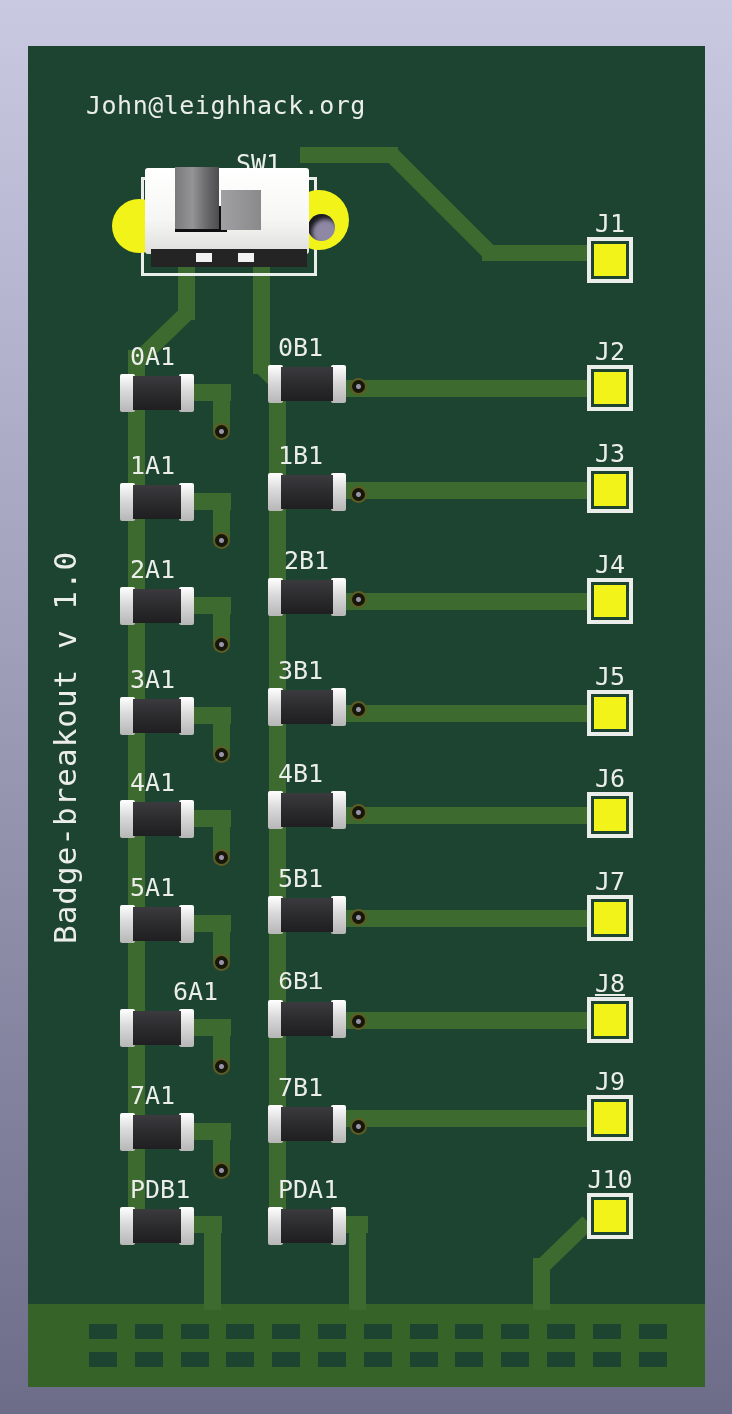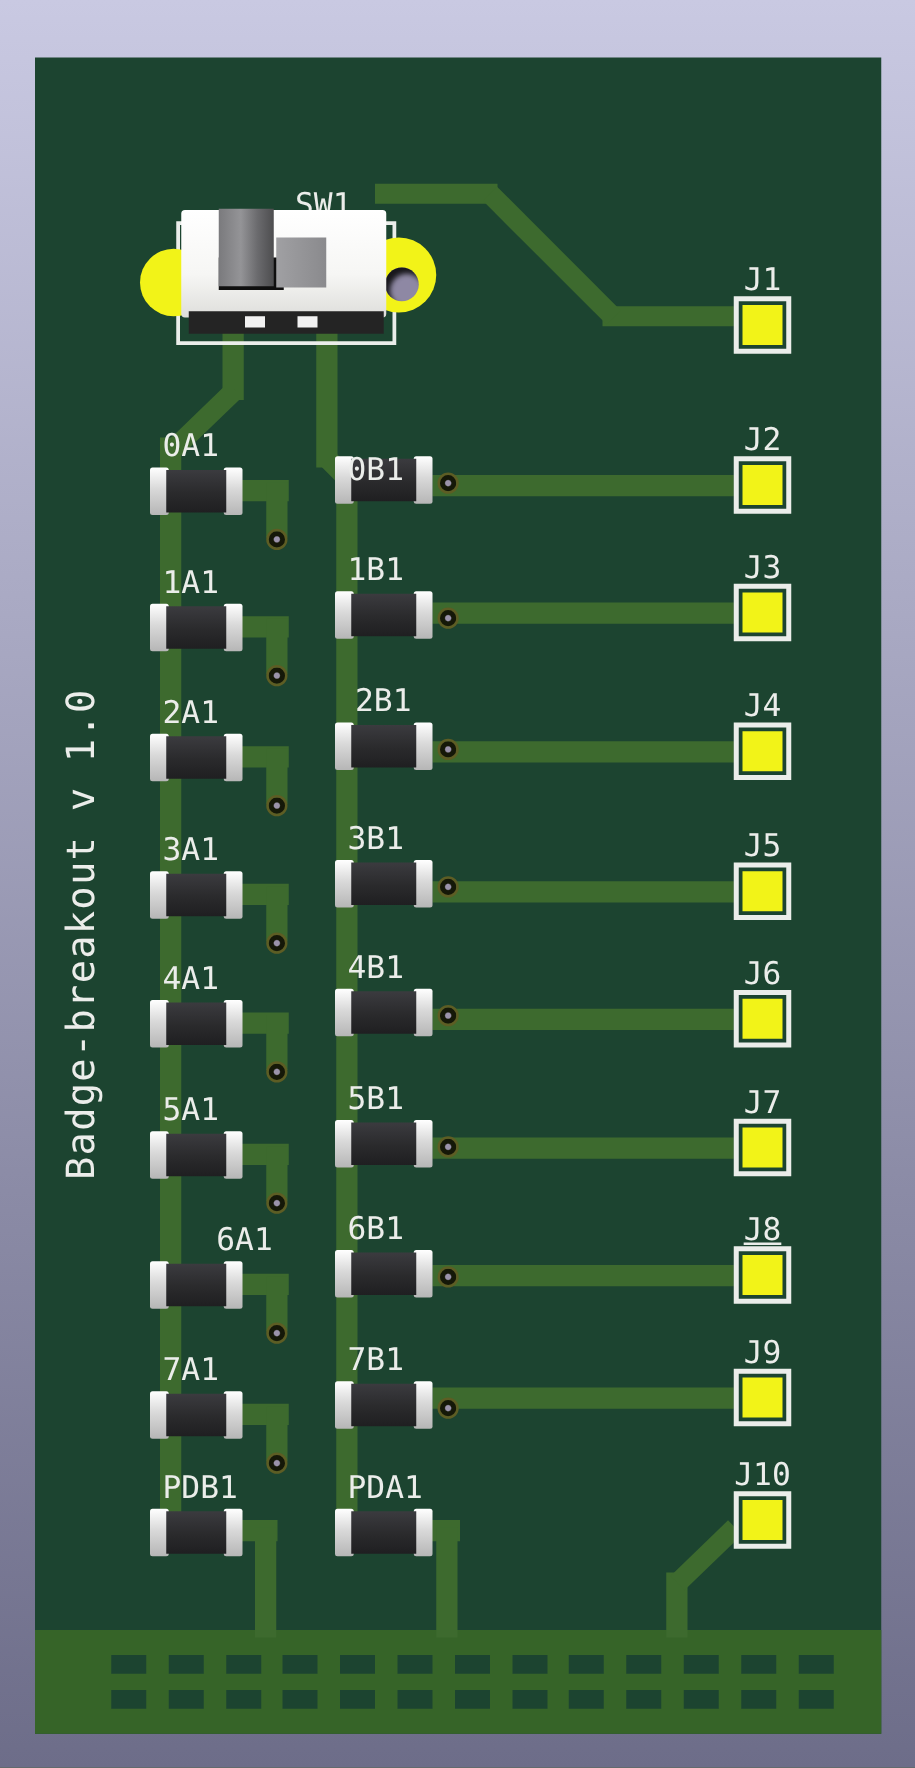--- a/index.html
+++ b/index.html
@@ -194,21 +194,21 @@
         <div class="cap l"></div>
         <div class="cap r"></div>
         <div class="cbody"></div>
       </div>
       <div class="label" style="left: 130px; top: 1176px;">PDB1</div>
       <div class="comp" style="left: 268px; top: 365px; width: 78px;">
         <div class="cap l"></div>
         <div class="cap r"></div>
         <div class="cbody"></div>
       </div>
-      <div class="label" style="left: 278px; top: 334px; margin-top: 28px;">0B1</div>
+      <div class="label" style="left: 278px; top: 334px;">0B1</div>
       <div class="comp" style="left: 268px; top: 473px; width: 78px;">
         <div class="cap l"></div>
         <div class="cap r"></div>
         <div class="cbody"></div>
       </div>
       <div class="label" style="left: 278px; top: 442px;">1B1</div>
       <div class="comp" style="left: 268px; top: 578px; width: 78px;">
         <div class="cap l"></div>
         <div class="cap r"></div>
         <div class="cbody"></div>
@@ -230,21 +230,21 @@
         <div class="cap l"></div>
         <div class="cap r"></div>
         <div class="cbody"></div>
       </div>
       <div class="label" style="left: 278px; top: 865px;">5B1</div>
       <div class="comp" style="left: 268px; top: 1000px; width: 78px;">
         <div class="cap l"></div>
         <div class="cap r"></div>
         <div class="cbody"></div>
       </div>
-      <div class="label" style="left: 278px; top: 969px;">6B1</div>
+      <div class="label" style="left: 278px; top: 969px; font-family: Liberation Mono, monospace;">6B1</div>
       <div class="comp" style="left: 268px; top: 1105px; width: 78px;">
         <div class="cap l"></div>
         <div class="cap r"></div>
         <div class="cbody"></div>
       </div>
       <div class="label" style="left: 278px; top: 1074px;">7B1</div>
       <div class="comp" style="left: 268px; top: 1207px; width: 78px;">
         <div class="cap l"></div>
         <div class="cap r"></div>
         <div class="cbody"></div>
@@ -287,20 +287,21 @@
       <div class="jpad" style="top: 1095px;">
         <div class="jcore"></div>
       </div>
       <div class="label jlabel" style="left: 575px; top: 1068px;">J9</div>
       <div class="jpad" style="top: 1193px;">
         <div class="jcore"></div>
       </div>
       <div class="label jlabel" style="left: 575px; top: 1166px;">J10</div>
     </div>
 
+  <div class="label email">John@leighhack.org</div>
   <div class="label version">Badge-breakout v 1.0</div>
   <div class="label swref">SW1</div>
 
   <div>
     <div class="sw-silk"></div>
     <div class="sw-padl"></div>
     <div class="sw-padr"></div>
     <div class="sw-hole"></div>
     <div class="sw-body"></div>
     <div class="sw-flange"></div>

